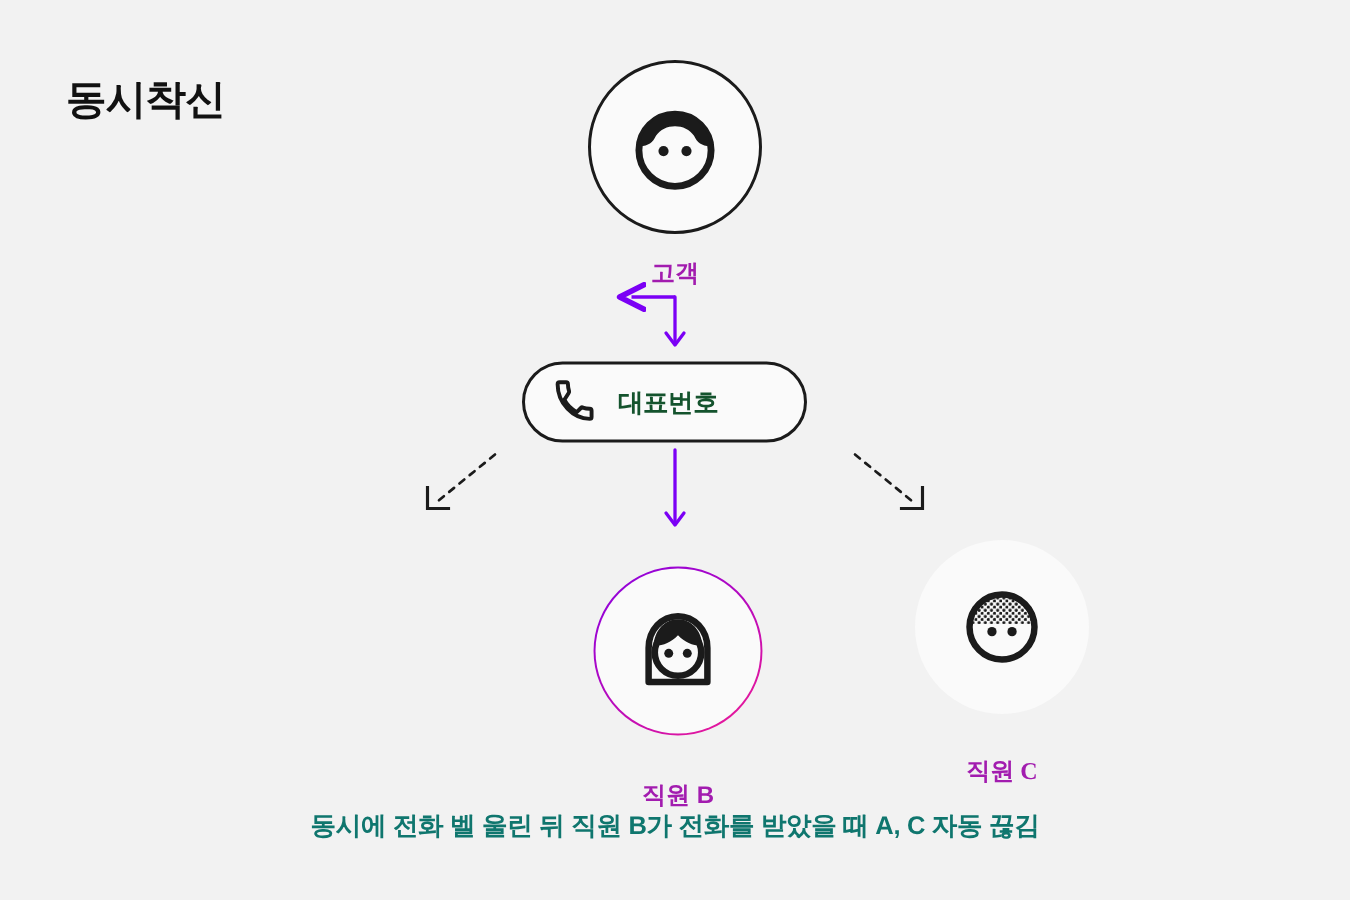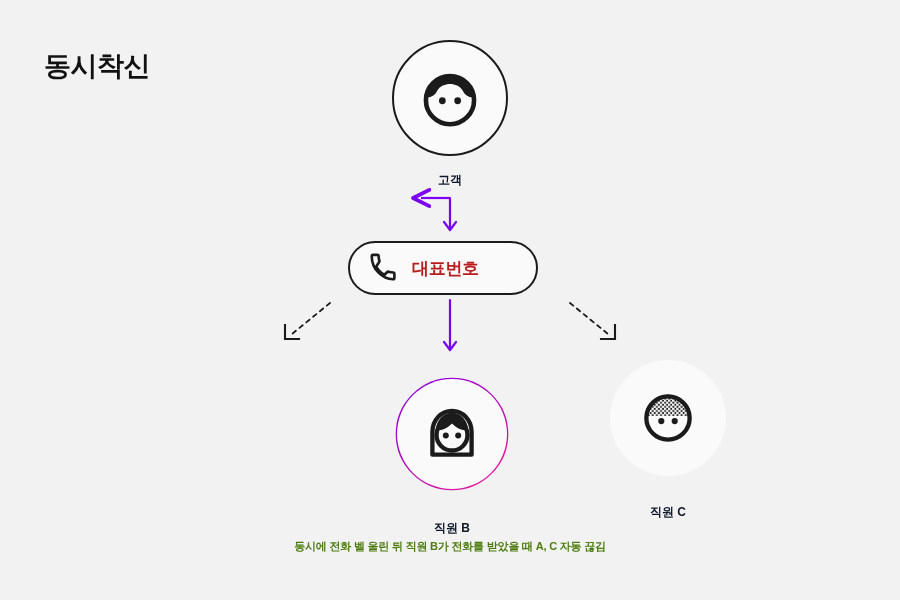--- a/index.html
+++ b/index.html
@@ -52,39 +52,39 @@
     margin: 0 auto;
     box-sizing: border-box;
     position: relative;
   }
   .node .disc.outlined {
     border: 2px solid #1b1b1b;
     background: #fafafa;
   }
   .node .caption {
     margin-top: 16px;
-    font-size: 12px;
-    font-weight: bold;
-    color: #0f172a;
+    font-size: 16px;
+    font-weight: bold;
+    color: #a21caf;
     white-space: nowrap;
   }
 
   
   #node-customer {
     left: 390px;
     top: 40px;
   }
   #node-customer .caption {
     margin-top: 16px;
   }
 
   
   #node-emp-a { left: 172px; top: 360px; }
   #node-emp-b { left: 392px; top: 376px; }
-  #node-emp-c { left: 608px; top: 360px; }
+  #node-emp-c { left: 608px; top: 360px; font-family: Liberation Serif, serif; }
 
   .node.employee .disc {
     width: 116px;
     height: 116px;
   }
   .node.employee .caption {
     margin-top: 28px;
   }
 
   
@@ -124,36 +124,36 @@
     border-radius: 27px;
     background: #fafafa;
     display: flex;
     align-items: center;
     gap: 14px;
     box-sizing: border-box;
   }
   #node-main-number .pill-label {
     font-size: 17px;
     font-weight: bold;
-    color: #b91c1c;
+    color: #14532d;
     white-space: nowrap;
     letter-spacing: -0.3px;
     font-family: Liberation Serif, serif;
   }
 
   
   .note {
     position: absolute;
     left: 0;
     right: 0;
     top: 539px;
     text-align: center;
-    font-size: 11px;
-    font-weight: bold;
-    color: #4d7c0f;
+    font-size: 17px;
+    font-weight: bold;
+    color: #0f766e;
     letter-spacing: -0.2px;
   }
 
   
   #arrows {
     position: absolute;
     left: 0;
     top: 0;
     pointer-events: none;
   }

